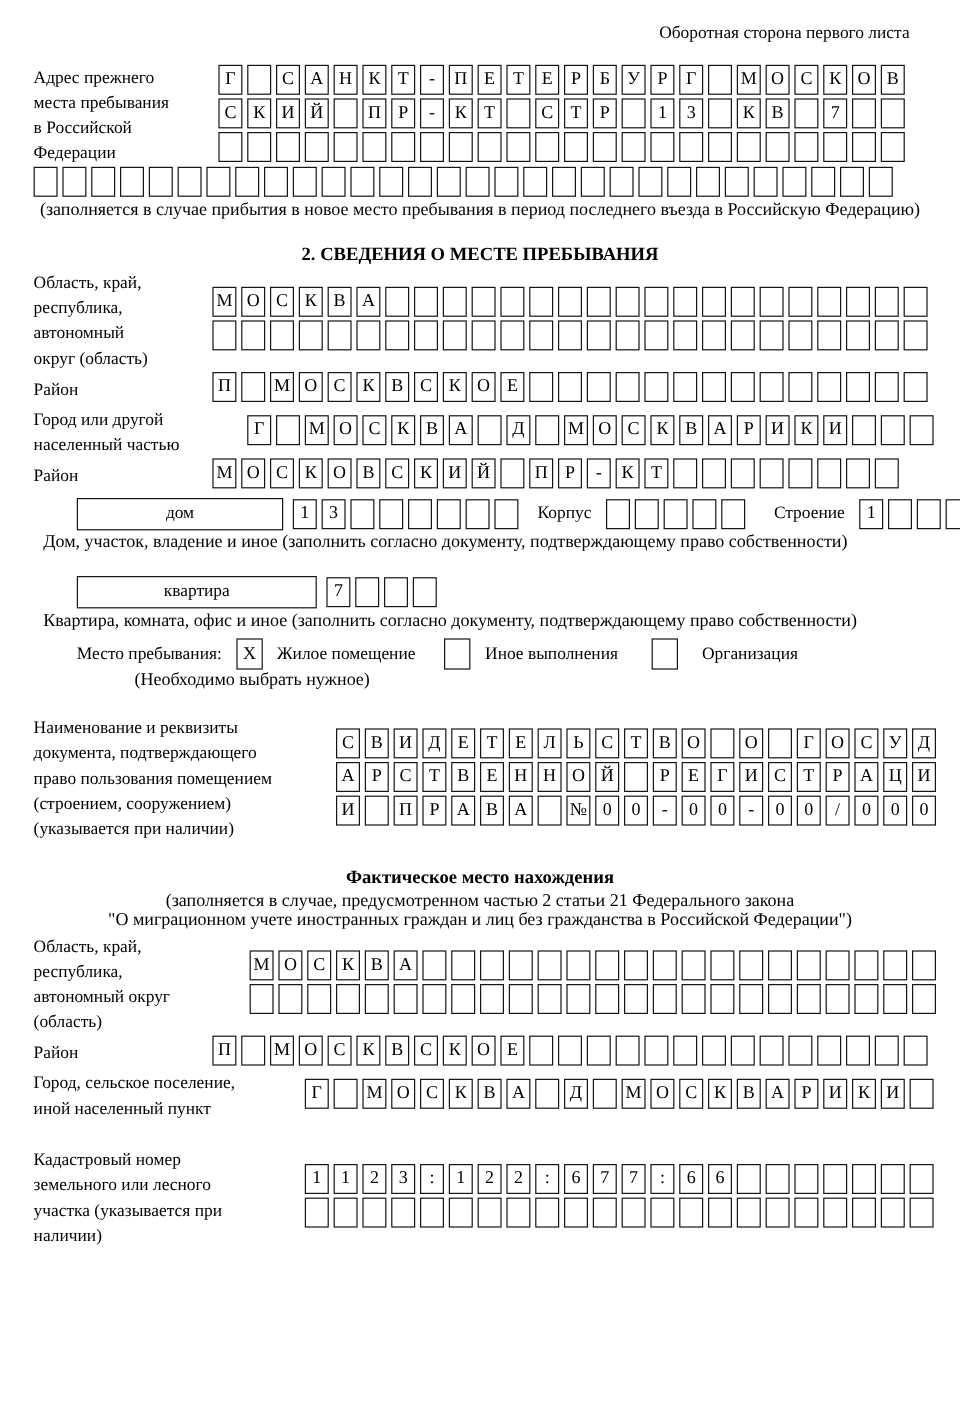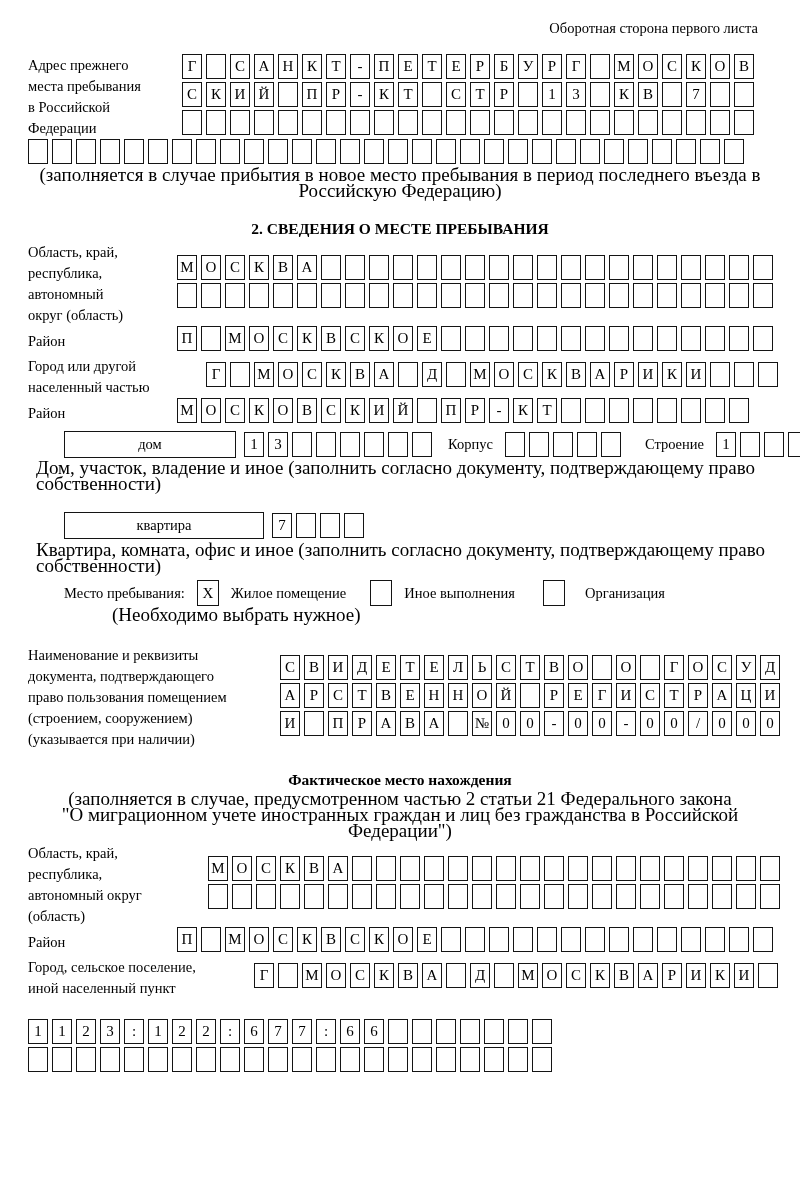--- a/index.html
+++ b/index.html
@@ -20,21 +20,21 @@
   .w202k{ width:202px; padding-right:22px; }
   .w228 { width:228px; padding-right:14px; }
   .rows { display:flex; flex-direction:column; }
   .boxrow { display:flex; margin-bottom:3px; }
   .cell {
     width:20px; height:25px; border:1.6px solid #141414; margin-right:4px;
     flex:none; display:flex; align-items:center; justify-content:center;
     font-size:15px; line-height:1;
   }
   .indent29 { margin-left:29px; }
-  .note { font-size:19px; line-height:16px; }
+  .note { font-size:15px; line-height:16px; }
   .note-center { text-align:center; }
   .sec-header { text-align:center; font-weight:bold; font-size:15.5px; line-height:19px; }
   .longbox {
     border:1.6px solid #141414; height:27px; flex:none;
     display:flex; align-items:center; justify-content:center; font-size:14.5px;
   }
   .inline-row { display:flex; align-items:center;padding-left:36px; }
   .inline-row .boxrow { margin-bottom:0; }
   .cb {
     width:22px; height:26px; border:1.6px solid #141414; flex:none;
@@ -571,20 +571,21 @@
         <div class="cell">А</div>
         <div class="cell">Р</div>
         <div class="cell">И</div>
         <div class="cell">К</div>
         <div class="cell">И</div>
         <div class="cell"></div>
       </div>
   </div>
 
   <div class="field mt4">
+    <div class="flabel w202k">Кадастровый номер земельного или лесного участка (указывается при наличии)</div>
     <div class="rows">
       <div class="boxrow">
           <div class="cell">1</div>
           <div class="cell">1</div>
           <div class="cell">2</div>
           <div class="cell">3</div>
           <div class="cell">:</div>
           <div class="cell">1</div>
           <div class="cell">2</div>
           <div class="cell">2</div>

